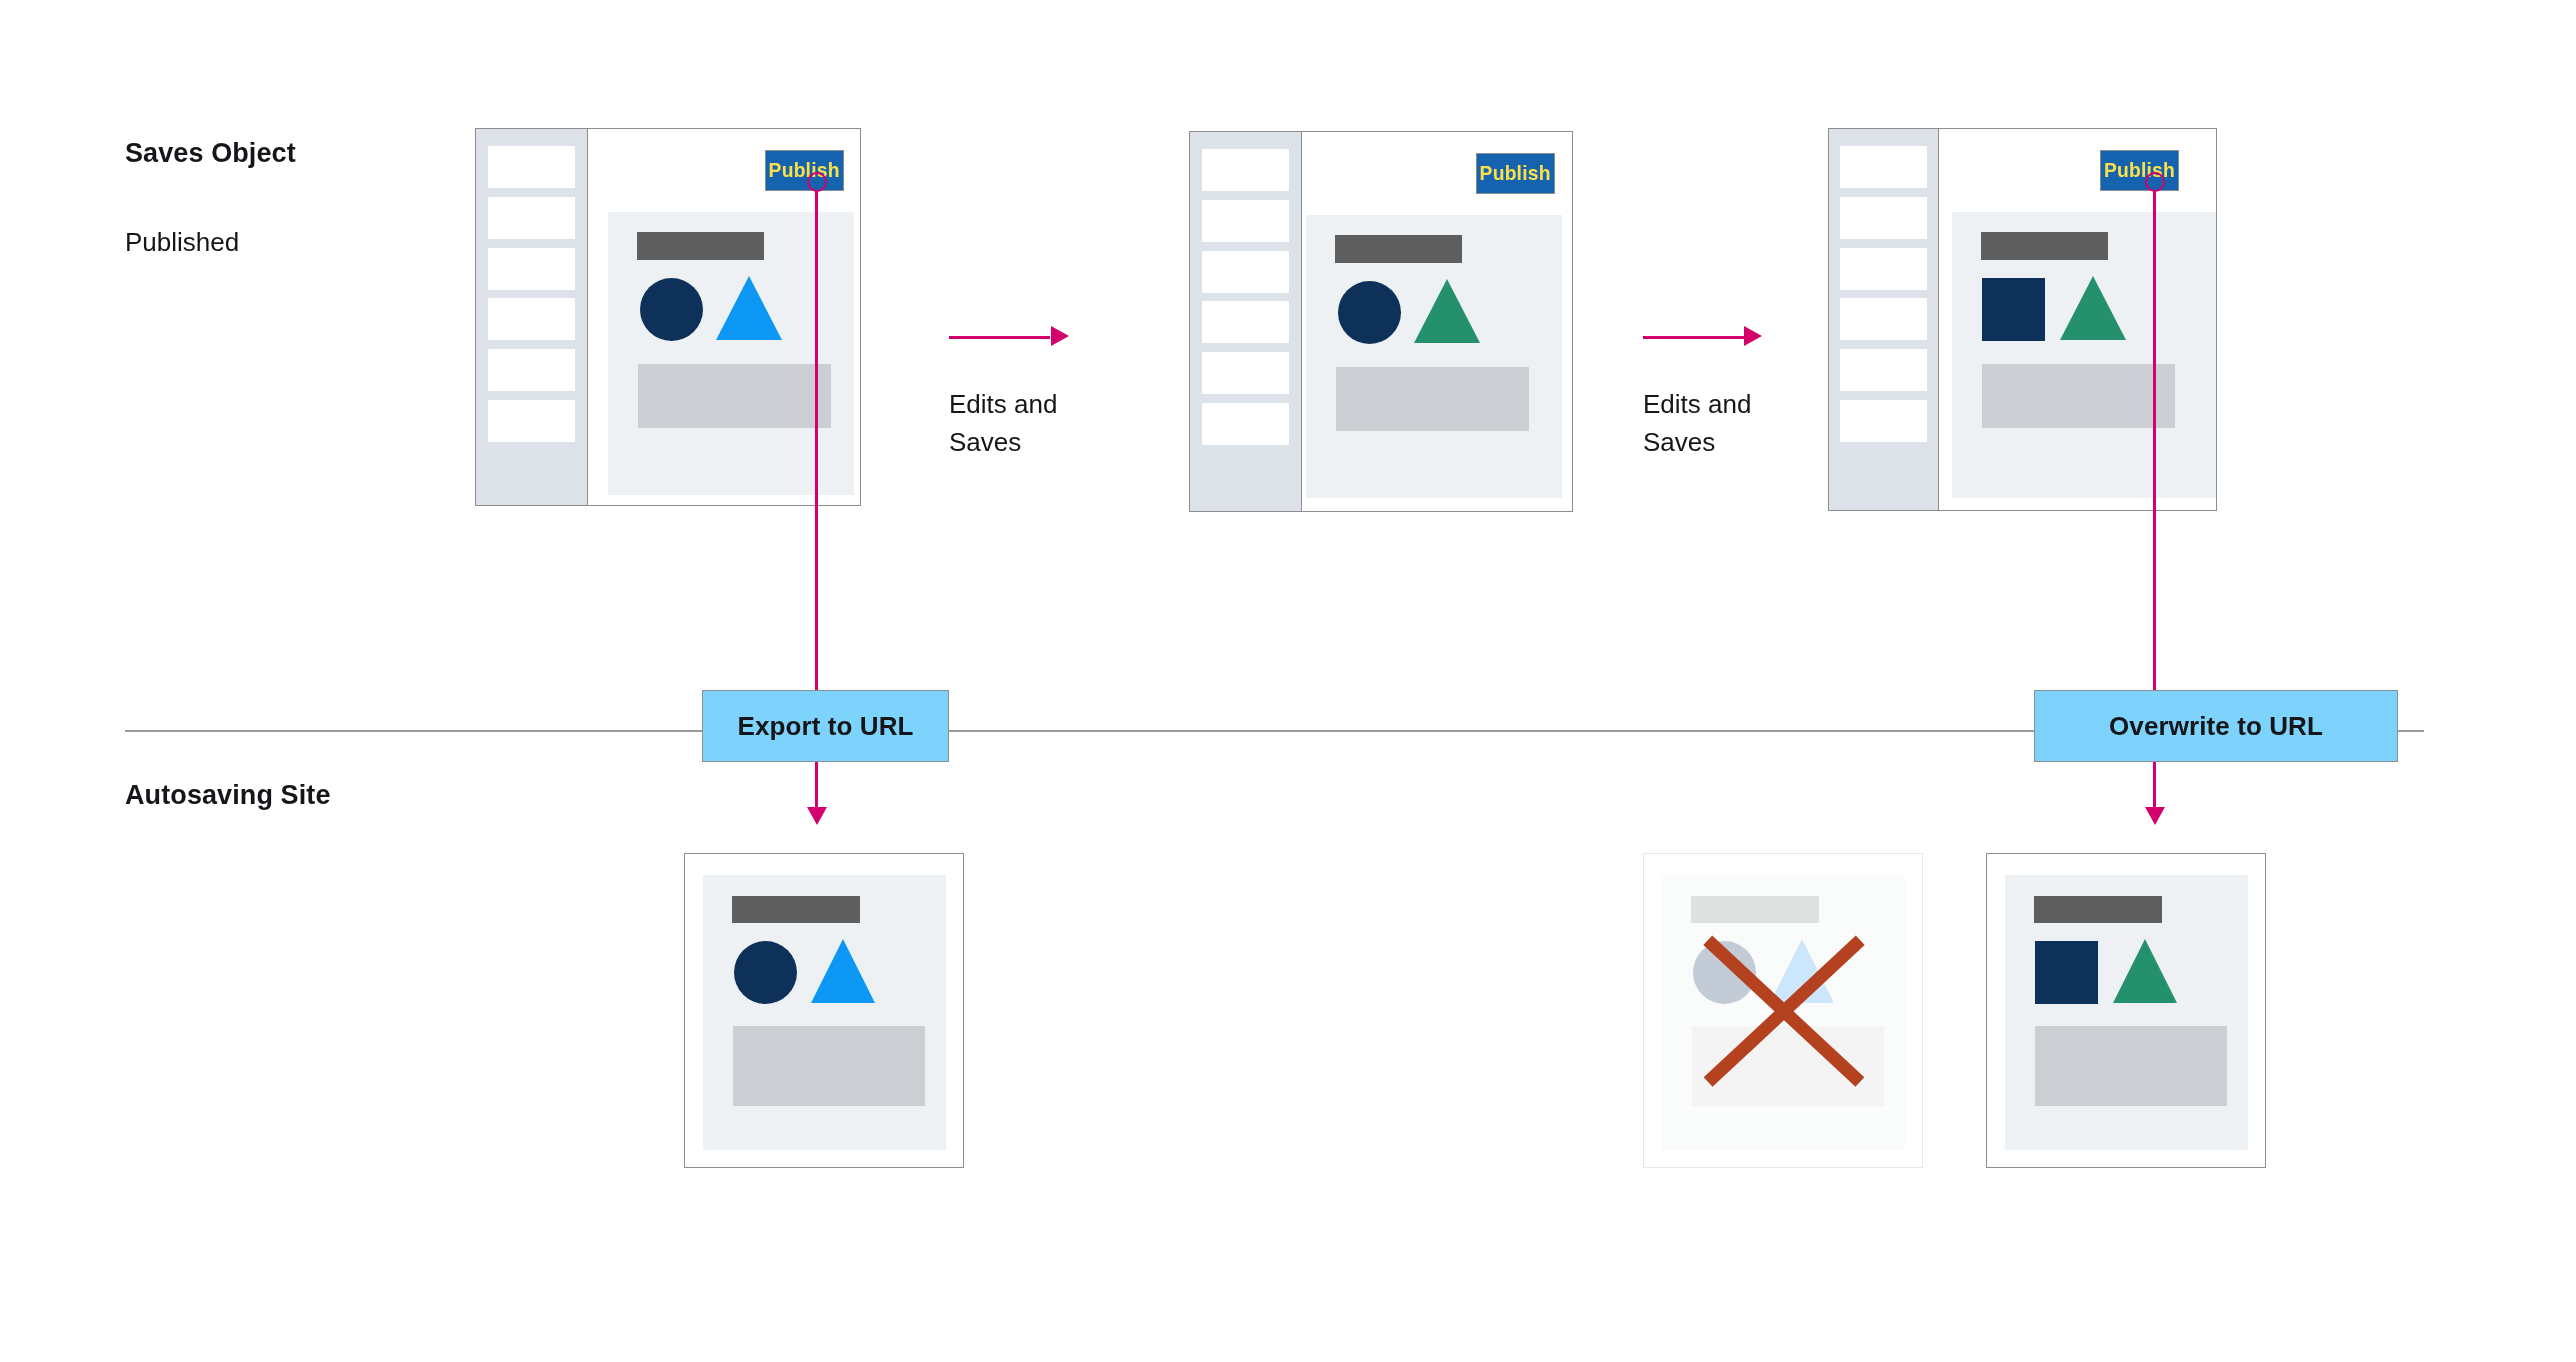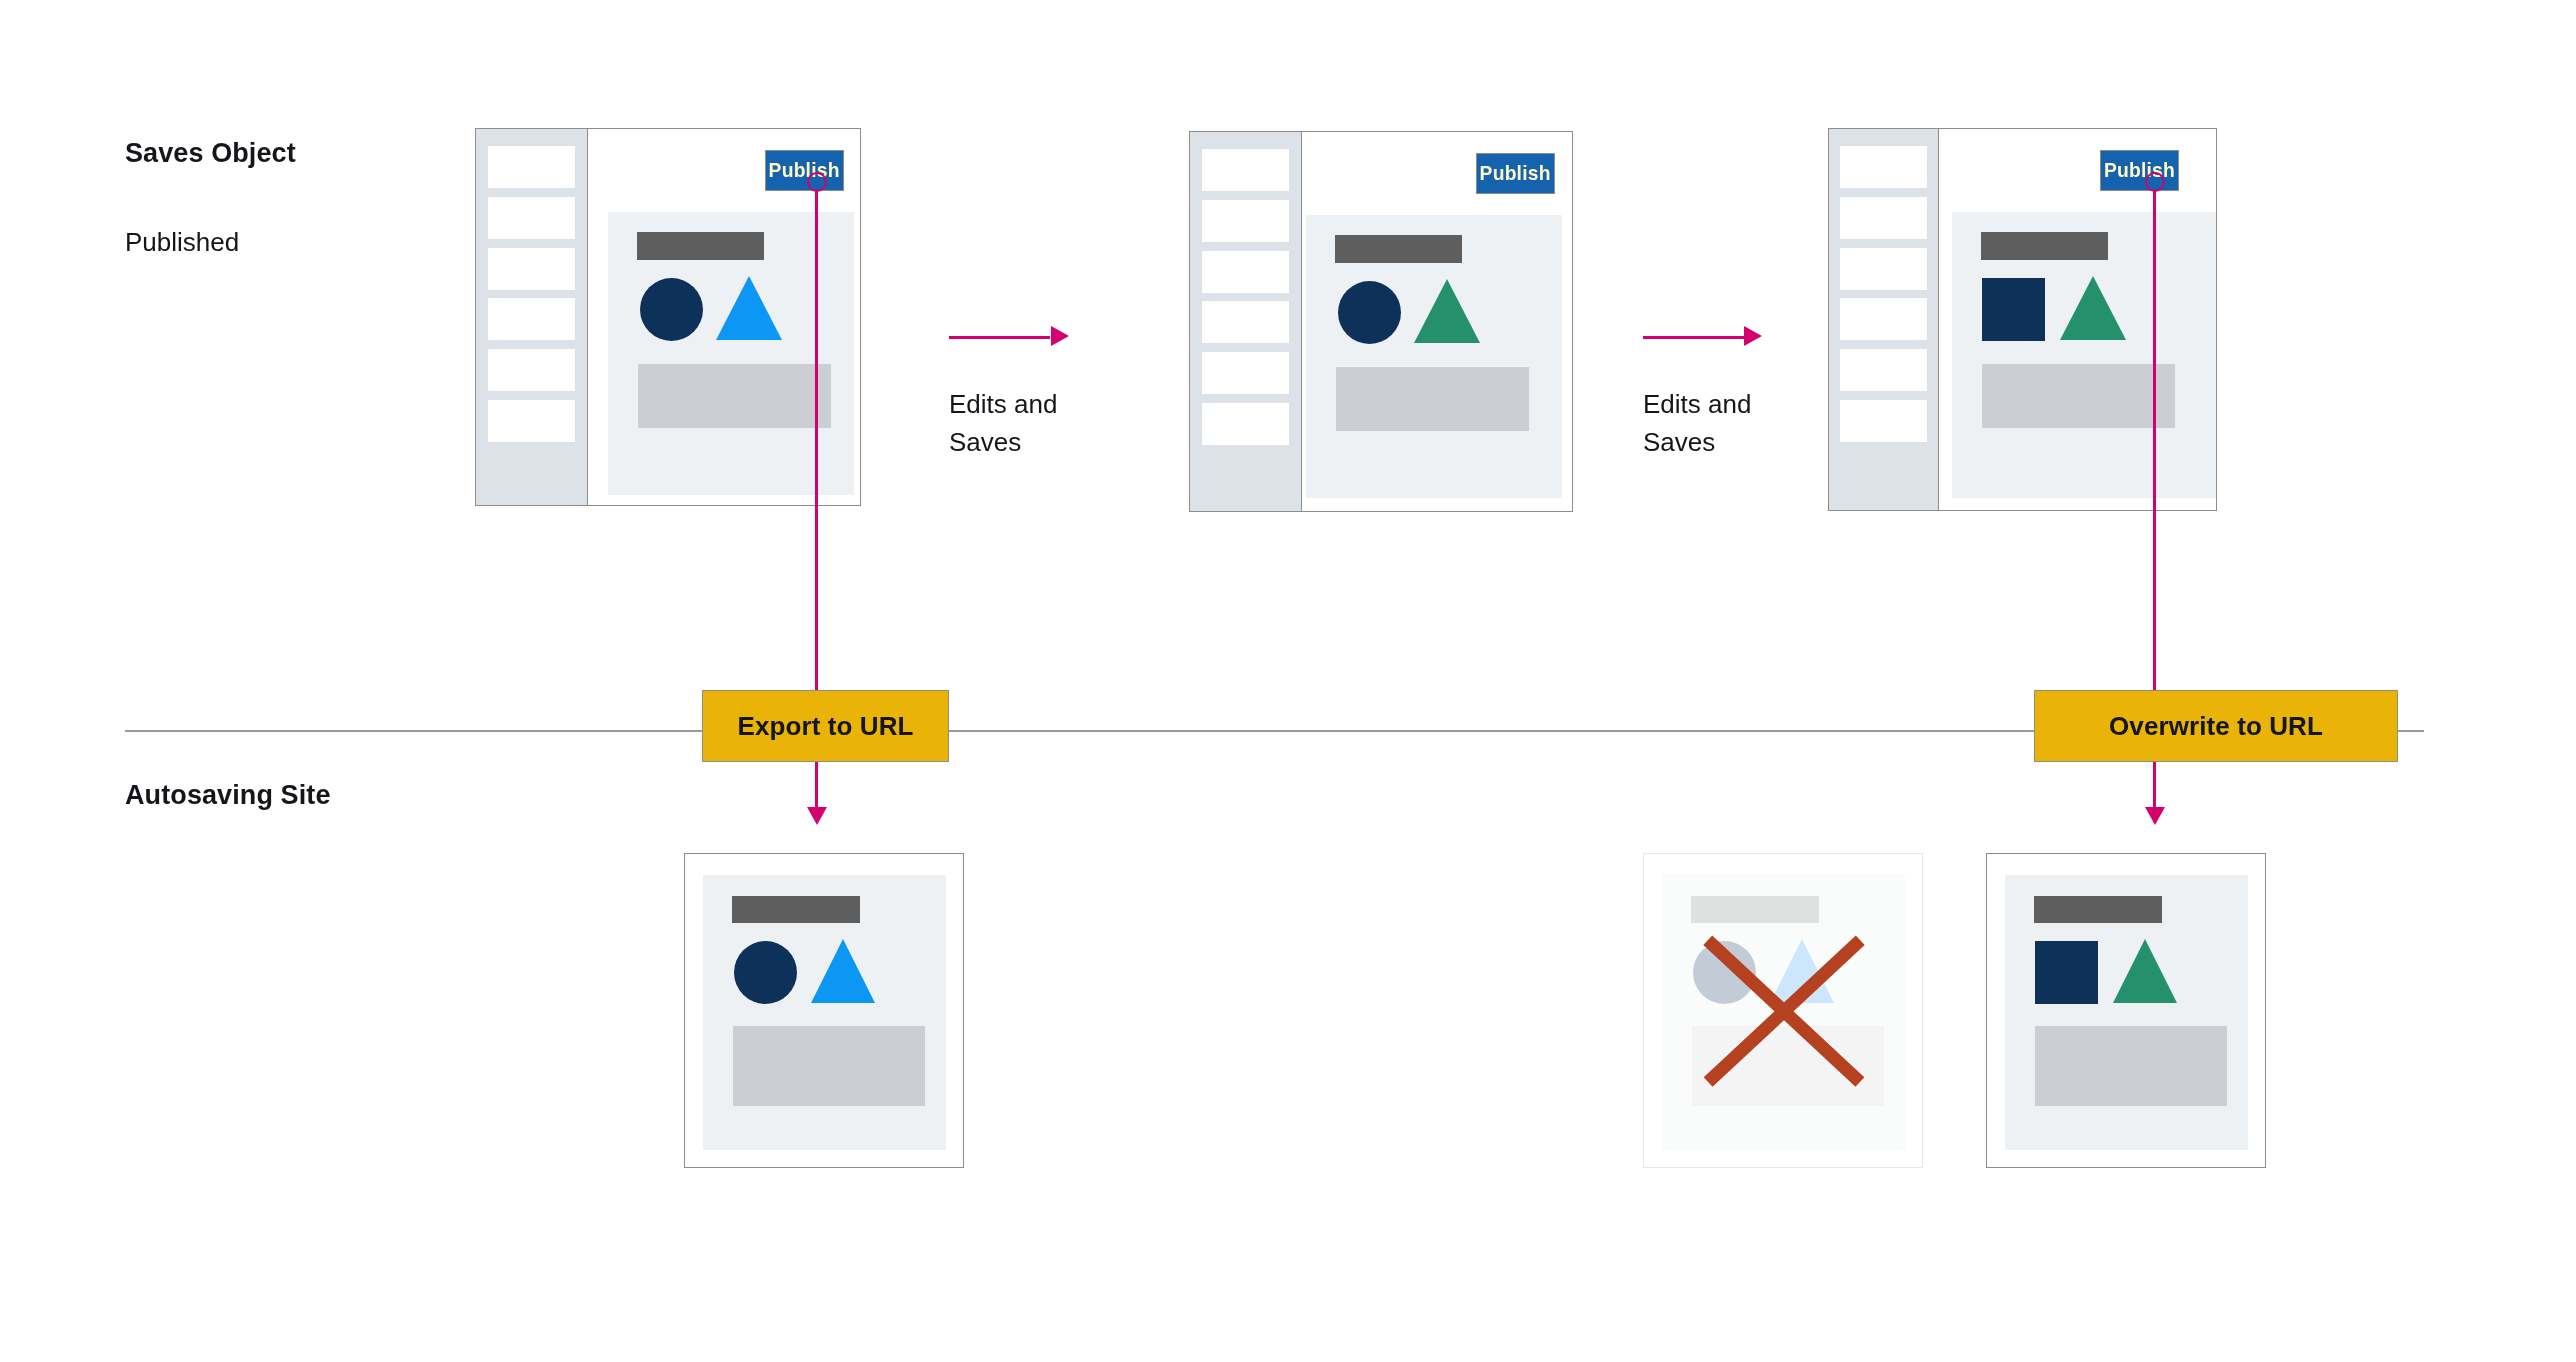--- a/index.html
+++ b/index.html
@@ -60,21 +60,21 @@
     position: relative;
     flex: 1 1 auto;
     background: #ffffff;
     box-sizing: border-box;
   }
   .publish-btn {
     position: absolute;
     box-sizing: border-box;
     background: #1563ae;
     border: 1.9px solid #8d8d8d;
-    color: #fef9c3;
+    color: #fde047;
     font-weight: bold;
     display: flex;
     align-items: center;
     justify-content: center;
     letter-spacing: 0.2px;
     z-index: 4;
   }
   .canvas-area {
     position: absolute;
     background: #edf1f4;
@@ -159,21 +159,21 @@
   
   .divider {
     position: absolute;
     height: 1.9px;
     background: #9a9a9a;
     z-index: 1;
   }
   .gate-box {
     position: absolute;
     box-sizing: border-box;
-    background: #eab308;
+    background: #7dd3fc;
     border: 1.9px solid #8d8d8d;
     display: flex;
     align-items: center;
     justify-content: center;
     font-weight: bold;
     color: #14161a;
     white-space: nowrap;
     z-index: 5;
     letter-spacing: 0.1px;
   }

